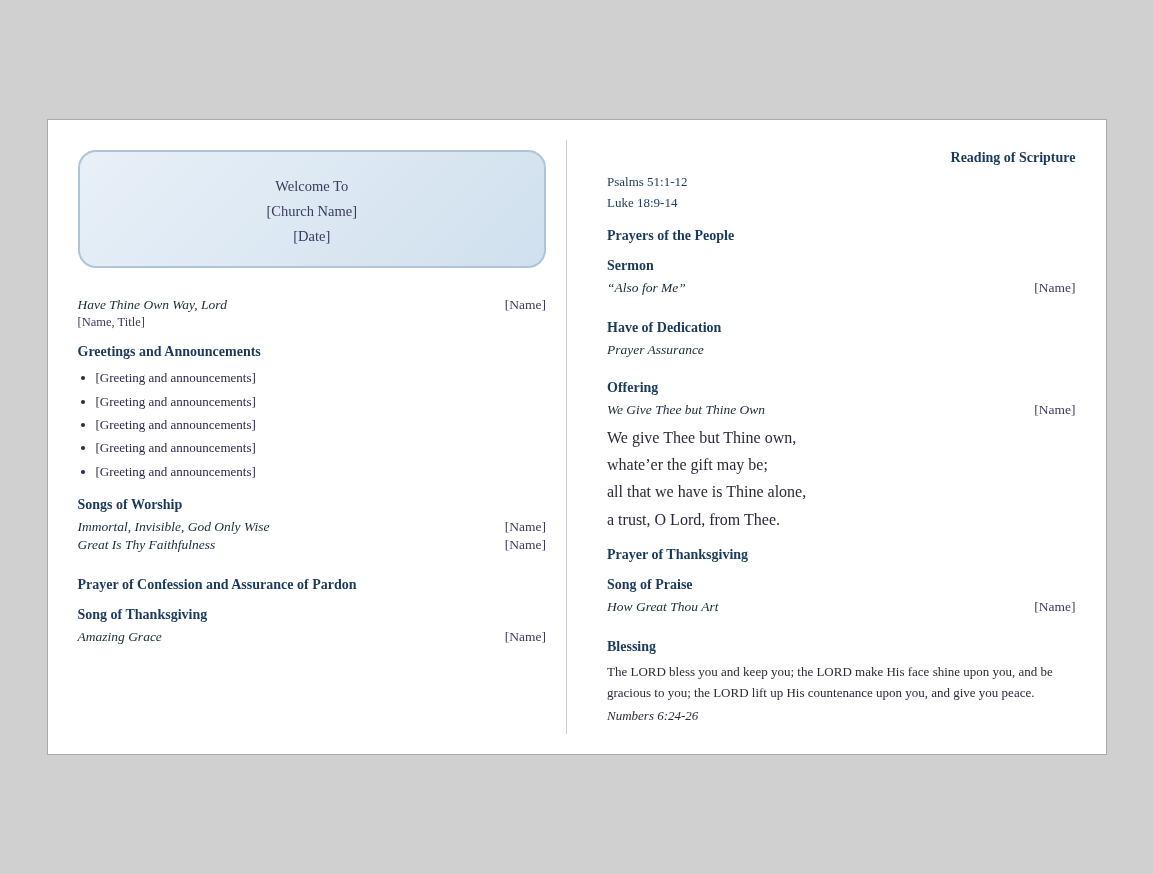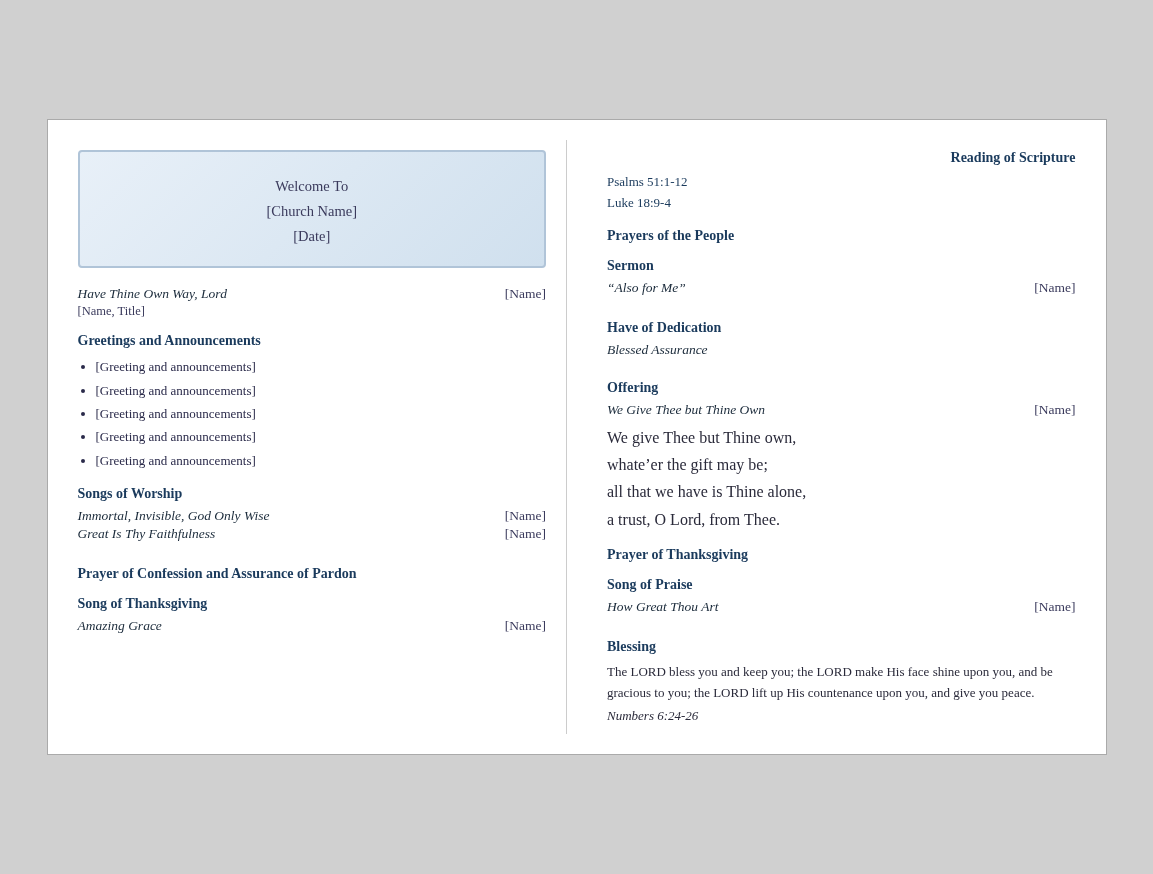--- a/index.html
+++ b/index.html
@@ -29,25 +29,25 @@
       width: 20px;
     }
     .right-col {
       flex: 1;
       padding: 10px 10px 10px 20px;
     }
 
     
     .welcome-box {
       border: 2px solid #b0c4d8;
-      border-radius: 4px;
+      border-radius: 18px;
       background: linear-gradient(135deg, #e8f0f8 0%, #d0e0ee 100%);
       text-align: center;
       padding: 22px 20px 18px 20px;
-      margin-bottom: 18px;
+      margin-bottom: 29px;
     }
     .welcome-box .welcome-text {
       color: #3a3a5c;
       font-size: 14.5px;
       line-height: 1.7;
     }
 
     
     .section-header {
       color: #1a3a5c;
@@ -187,35 +187,35 @@
 
   </div>
 
   <div class="divider-col"></div>
 
   <div class="right-col">
 
     <div class="section-header first">Reading of Scripture</div>
     <div class="scripture-ref">
       <span>Psalms 51:1-12</span><br>
-      <span>Luke 18:9-4</span>
+      <span>Luke 18:9-14</span>
     </div>
 
     <div class="section-header">Prayers of the People</div>
 
     <div class="section-header">Sermon</div>
     <div class="song-row">
       <span class="song-title">“Also for Me”</span>
       <span class="name-placeholder">[Name]</span>
     </div>
 
     <div class="spacer"></div>
 
     <div class="section-header">Have of Dedication</div>
-    <div class="song-title">Blessed Assurance</div>
+    <div class="song-title">Prayer Assurance</div>
 
     <div class="spacer"></div>
 
     <div class="section-header">Offering</div>
     <div class="song-row">
       <span class="song-title">We Give Thee but Thine Own</span>
       <span class="name-placeholder">[Name]</span>
     </div>
     <div class="spacer-sm"></div>
     <div class="verse-text">

